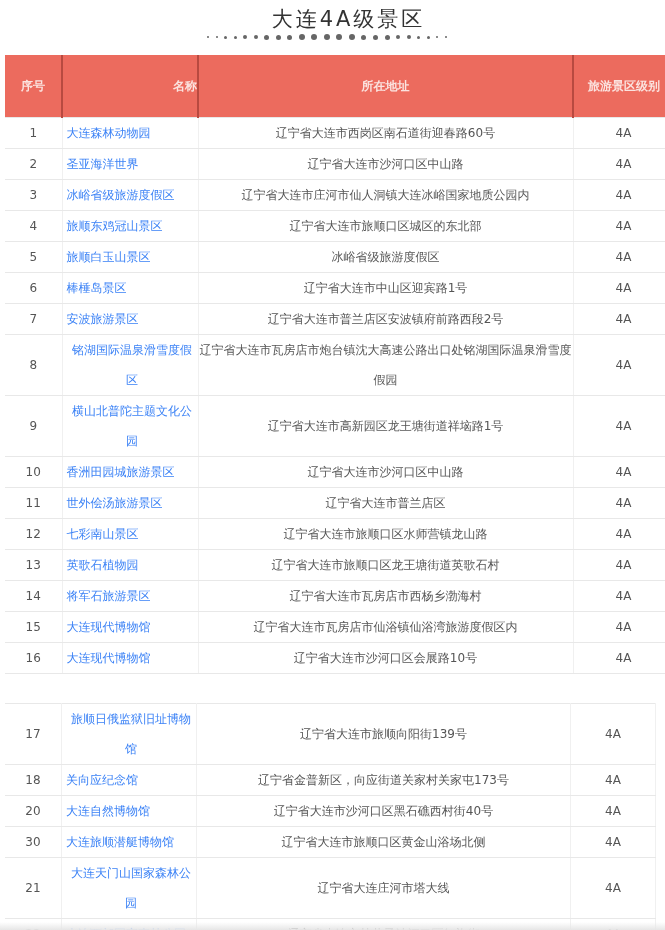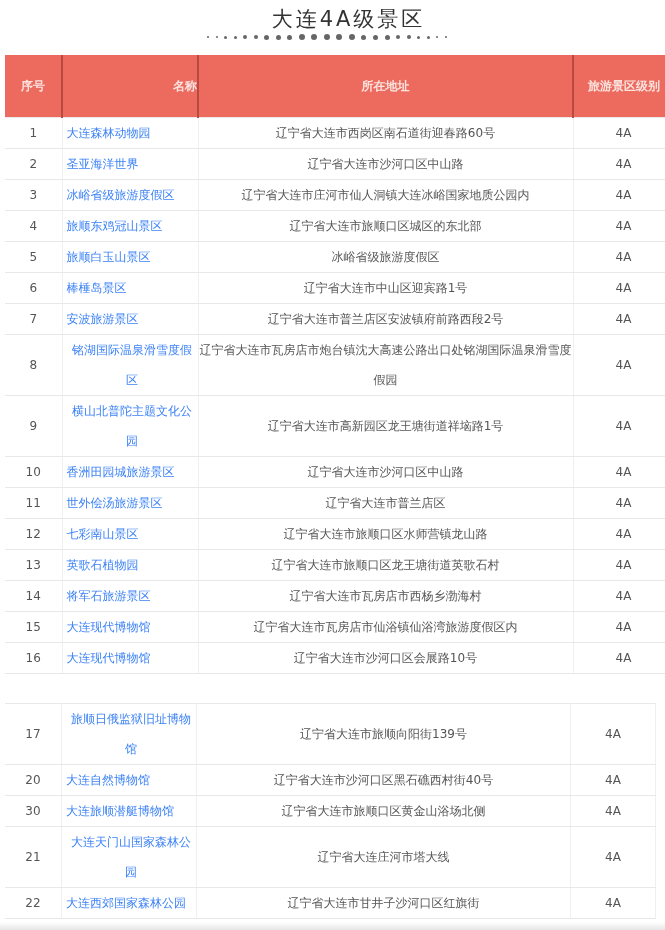--- a/index.html
+++ b/index.html
@@ -222,20 +222,26 @@
 
 <table class="scenic" style="top:703px; border-top:1px solid #e8e8e8;">
   <tbody>
     <tr class="r2">
         <td class="c-no">17</td>
         <td class="c-name">旅顺日俄监狱旧址博物馆</td>
         <td class="c-addr">辽宁省大连市旅顺向阳街139号</td>
         <td class="c-level">4A</td>
       </tr>
     <tr class="r1">
+        <td class="c-no">18</td>
+        <td class="c-name">关向应纪念馆</td>
+        <td class="c-addr">辽宁省金普新区，向应街道关家村关家屯173号</td>
+        <td class="c-level">4A</td>
+      </tr>
+    <tr class="r1">
         <td class="c-no">20</td>
         <td class="c-name">大连自然博物馆</td>
         <td class="c-addr">辽宁省大连市沙河口区黑石礁西村街40号</td>
         <td class="c-level">4A</td>
       </tr>
     <tr class="r1">
         <td class="c-no">30</td>
         <td class="c-name">大连旅顺潜艇博物馆</td>
         <td class="c-addr">辽宁省大连市旅顺口区黄金山浴场北侧</td>
         <td class="c-level">4A</td>

